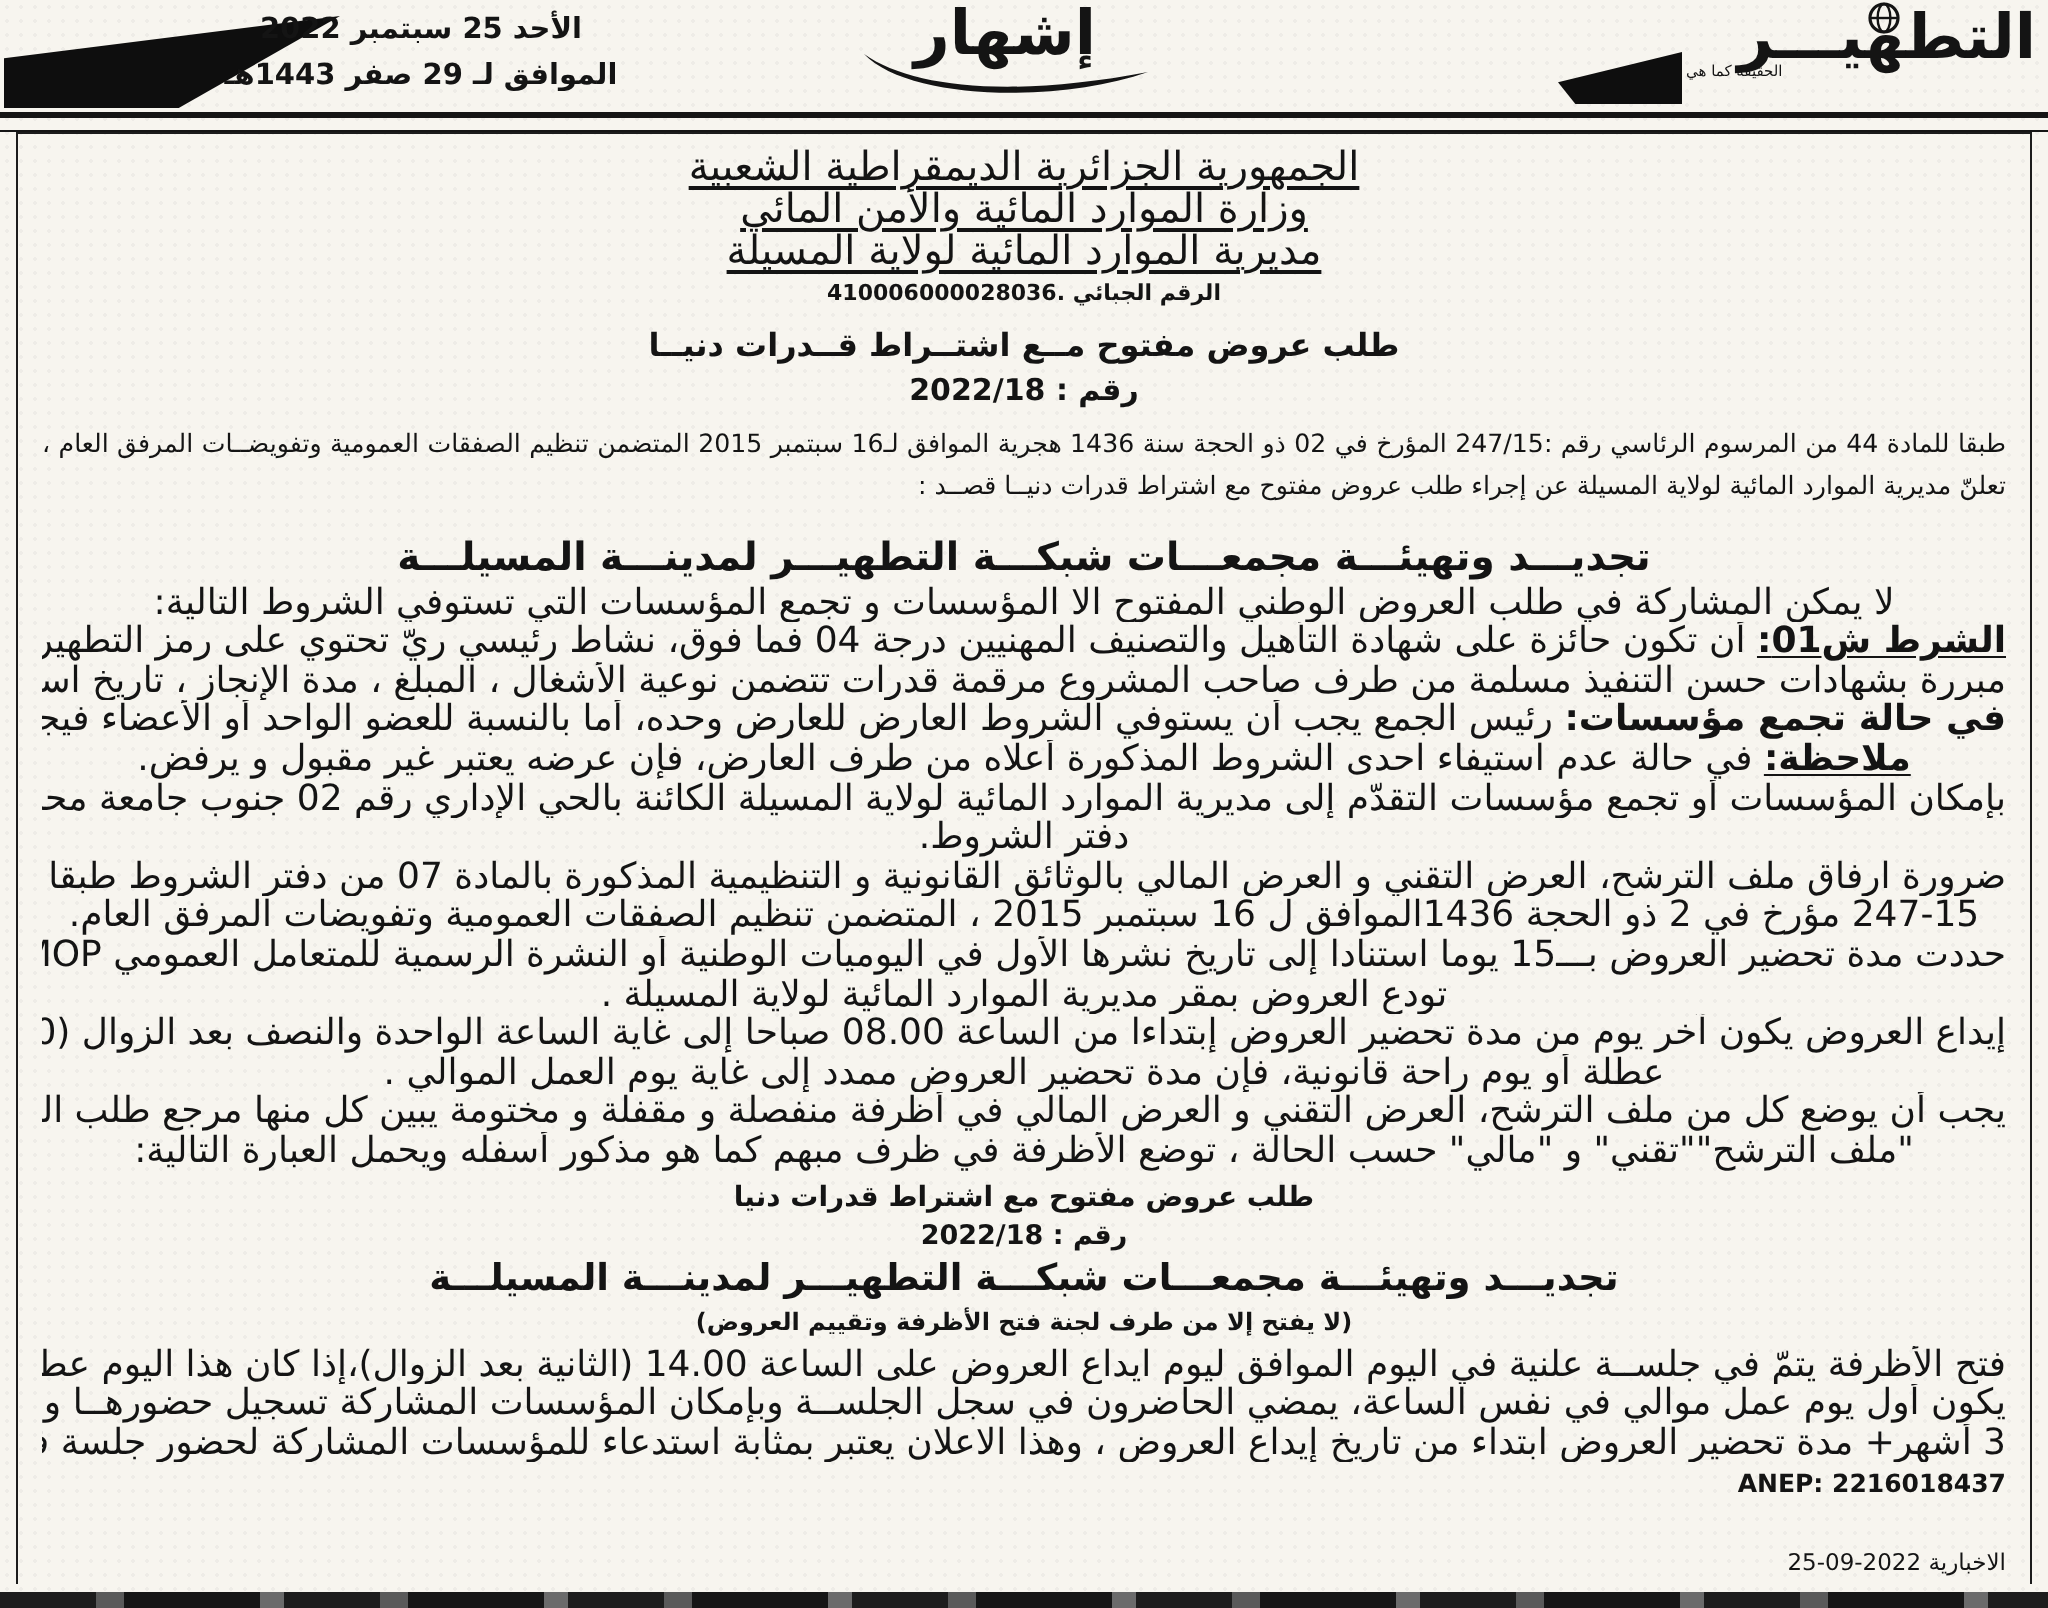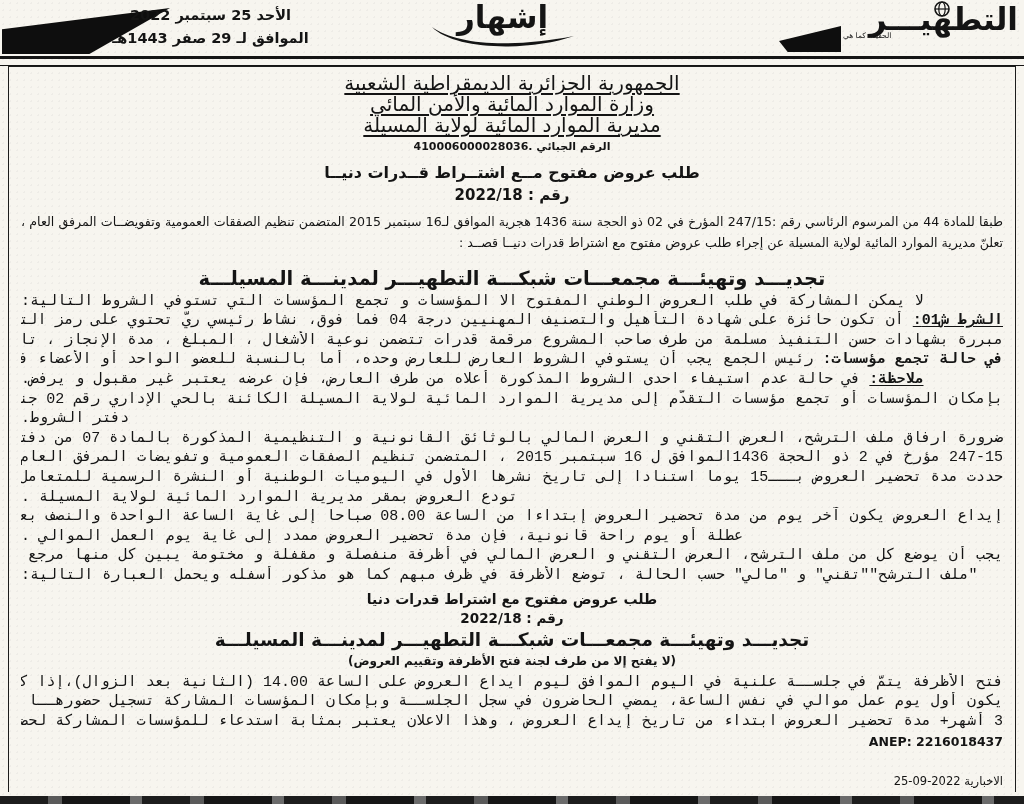--- a/index.html
+++ b/index.html
@@ -32,21 +32,21 @@
     border:1.6px solid #1c1c1c;border-bottom:none;
     padding:6px 12px 2px;display:flex;flex-direction:column;direction:rtl;overflow:hidden;}
   .c{text-align:center;}
   .u{text-decoration:underline;text-underline-offset:3px;text-decoration-thickness:1.5px;}
   .h1{font-size:20px;font-weight:normal;line-height:21px;}
   .tax{font-size:11px;font-weight:bold;line-height:22px;}
   .h2a{font-size:16px;font-weight:bold;line-height:23px;margin-top:3px;}
   .h2b{font-size:15px;font-weight:bold;line-height:22px;margin-bottom:4px;}
   .intro{font-size:12.6px;line-height:20.5px;text-align:justify;margin-top:2px;}
   .cal{font-size:19.5px;font-weight:bold;line-height:26px;letter-spacing:0.5px;}
-  .line{font-size:15px;line-height:19.6px;white-space:nowrap;overflow:hidden;text-align:left;font-family:Liberation Mono, monospace;}
+  .line{font-size:18px;line-height:19.6px;white-space:nowrap;overflow:hidden;text-align:center;}
   .lbl{font-weight:bold;text-decoration:underline;text-underline-offset:2px;}
   .lblb{font-weight:bold;}
   .env-title{font-size:14px;font-weight:bold;line-height:20px;margin-top:3px;}
   .env-num{font-size:13.5px;font-weight:bold;line-height:19px;}
   .env-cal{font-size:18.5px;font-weight:bold;line-height:24px;letter-spacing:0.5px;}
   .env-note{font-size:12px;font-weight:bold;line-height:18px;margin-bottom:3px;}
   
   .footer-row{margin-top:auto;display:flex;direction:ltr;align-items:flex-end;gap:8px;padding-bottom:1px;flex-direction:column;}
   .anep{font-weight:bold;font-size:12.5px;line-height:16px;}
   .foot-line{flex:1;border-bottom:2px solid #151515;margin-bottom:5px;}

